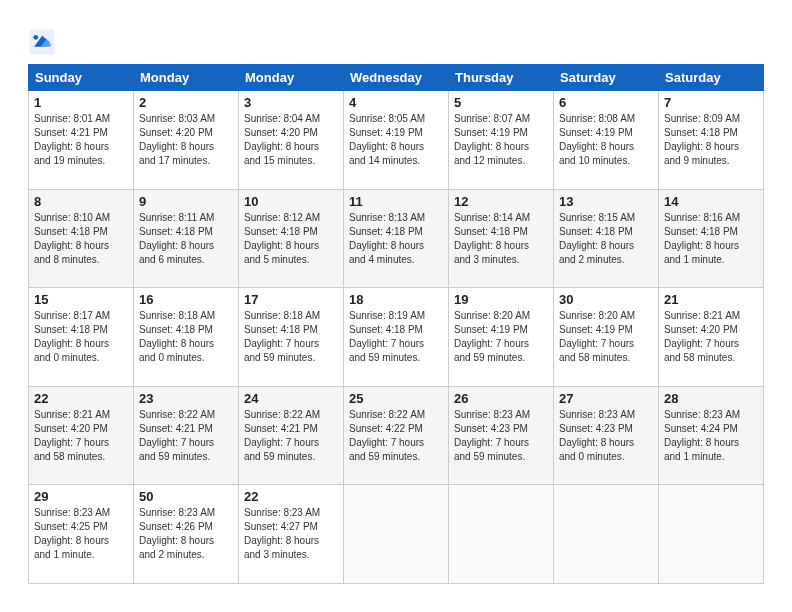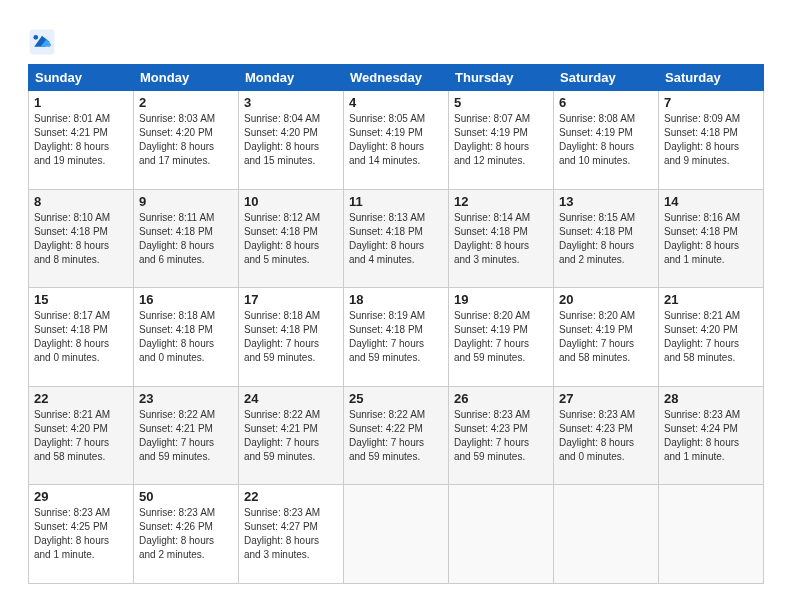--- a/index.html
+++ b/index.html
@@ -284,21 +284,21 @@
         </td>
           <td>
           <span class="day-num">19</span>
           <div class="day-info">
             Sunrise: 8:20 AM<br>
             Sunset: 4:19 PM<br>
             Daylight: 7 hours and 59 minutes.
           </div>
         </td>
           <td>
-          <span class="day-num">20</span>
+          <span class="day-num">30</span>
           <div class="day-info">
             Sunrise: 8:20 AM<br>
             Sunset: 4:19 PM<br>
             Daylight: 7 hours and 58 minutes.
           </div>
         </td>
           <td>
           <span class="day-num">21</span>
           <div class="day-info">
             Sunrise: 8:21 AM<br>

